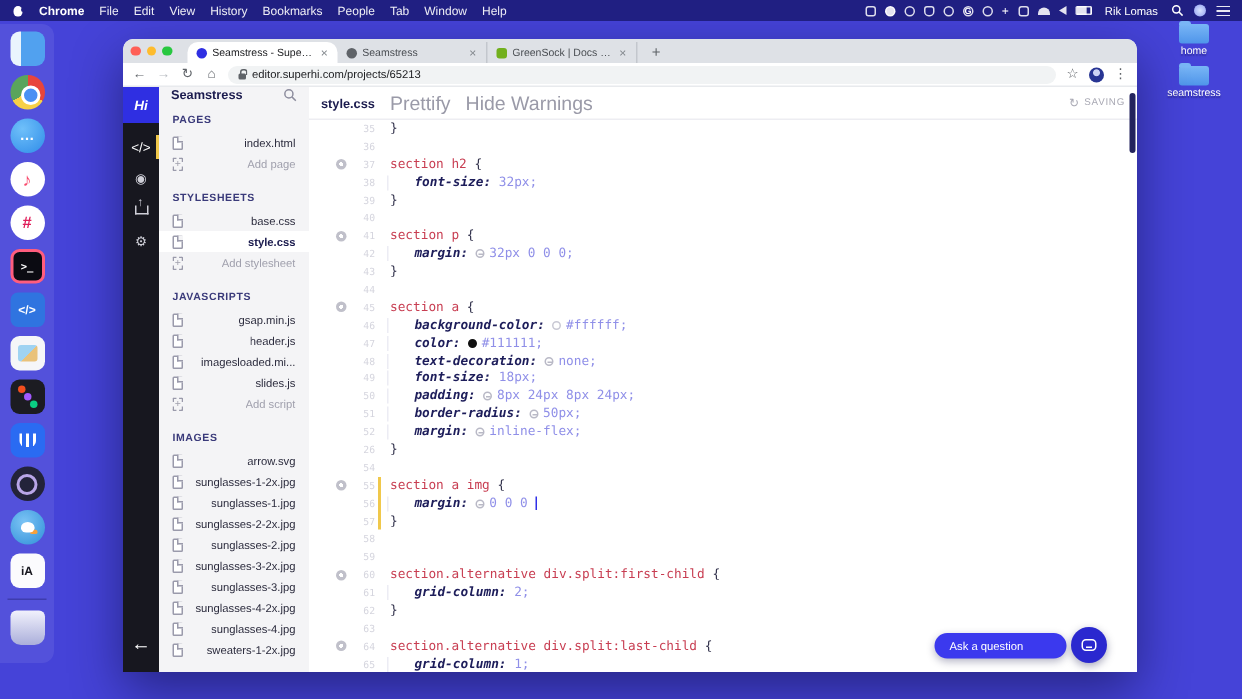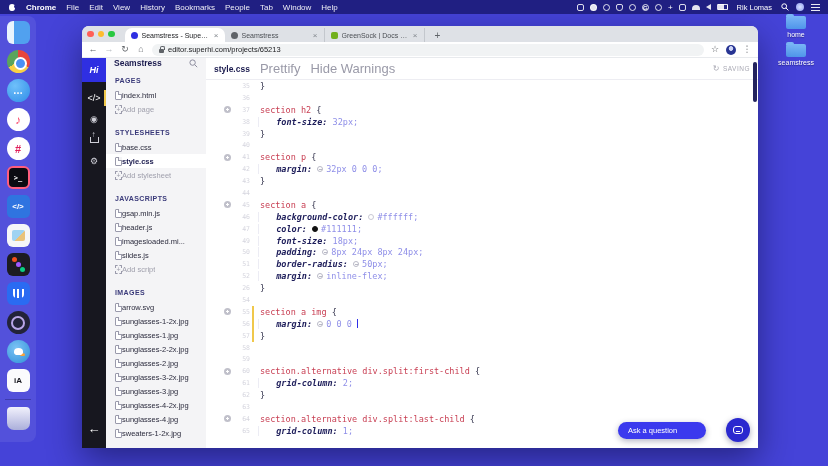--- a/index.html
+++ b/index.html
@@ -104,21 +104,21 @@
   .ni-share-box { display:inline-block; border:1px solid #cfcfd8; border-top:none; width:9px; height:6px; position:relative; }
   .ni-share-arrow { position:absolute; left:1px; top:-7px; font-size:8px; color:#cfcfd8; }
   .strip-back { position:absolute; bottom:12px; left:0; width:24px; text-align:center; color:#fff; font-size:13px; font-weight:bold; }
 
   .sidebar { width:100px; background:#f4f4f6; flex:0 0 auto; display:flex; flex-direction:column; overflow:hidden; }
   .sb-head { height:22px; display:flex; align-items:center; padding:0 8px; }
   .sb-title { font-size:8.5px; font-weight:bold; color:#1b1b4e; flex:1; }
   .sb-list { padding:6px 0 0 0; }
   .sb-sec { margin-bottom:10px; }
   .sb-hdr { height:14px; line-height:14px; padding:0 9px; font-size:7px; font-weight:bold; letter-spacing:.4px; color:#3a3a7a; }
-  .sb-item { height:14px; display:flex; align-items:center; gap:0; padding:0 9px; font-size:7.5px; color:#2b2b3d; }
+  .sb-item { height:14px; display:flex; align-items:center; gap:0; padding:0 9px; font-size:7.5px; color:#2b2b3d;justify-content:space-between; }
   .sb-item.active { background:#fff; font-weight:bold; color:#1b1b4e; }
   .sb-item.add { color:#a0a0ad; }
   .doc-ic { flex:0 0 auto; width:7px; height:9px; border:1px solid #9a9aab; border-radius:1px; background:#fff; position:relative; }
   .doc-ic::after { content:''; position:absolute; right:-1px; top:-1px; width:3px; height:3px; background:#f4f4f6; border-left:1px solid #9a9aab; border-bottom:1px solid #9a9aab; }
   .sb-item.active .doc-ic { background:#fff; }
   .add-ic { border-style:dashed; background:transparent; color:#a0a0ad; font-size:7px; line-height:7px; text-align:center; }
   .add-ic::after { display:none; }
   .sb-name { white-space:nowrap; overflow:hidden; text-overflow:ellipsis; }
 
   .codepane { position:relative; flex:1 1 auto; background:#fff; overflow:hidden; }
@@ -144,21 +144,21 @@
   .tk-sp { }
   .swatch { display:inline-block; width:6px; height:6px; border-radius:50%; background:#fff; border:1px solid #c9c9d4; margin-right:3px; }
   .swatch.dark { background:#111; border-color:#111; }
   .scrub { display:inline-block; width:6px; height:6px; border-radius:50%; border:1px solid #b9b9c6; margin-right:3px; position:relative; }
   .scrub::after { content:''; position:absolute; left:1px; top:2px; width:3px; height:1px; background:#b9b9c6; }
   .cursor { display:inline-block; width:1px; height:9px; background:#2f2fe8; }
 
   .scrollthumb { position:absolute; right:1px; top:4px; width:4px; height:40px; border-radius:2px; background:#23235e; }
 
   
-  .helpwrap { position:absolute; right:8px; bottom:6px; display:flex; align-items:center; gap:20px; z-index:20; }
+  .helpwrap { position:absolute; right:20px; bottom:6px; display:flex; align-items:center; gap:3px; z-index:20; }
   .askpill { height:17px; min-width:88px; border-radius:9px; background:#3b39ee; color:#fff; font-size:7.5px;
     display:flex; align-items:center; padding:0 10px; box-shadow:0 2px 6px rgba(0,0,60,.3); }
   .chatbtn { width:24px; height:24px; border-radius:50%; background:#2a28cf; display:flex; align-items:center; justify-content:center;
     box-shadow:0 2px 6px rgba(0,0,60,.35); }
   .chatic { width:10px; height:8px; border:1px solid #fff; border-radius:3px; position:relative; }
   .chatic::after { content:''; position:absolute; left:2px; bottom:1px; width:4px; height:1px; background:#fff; }
 </style>
 </head>
 <body>
 
@@ -475,20 +475,26 @@
               <span class="ct"><span class="tk-sp">  </span><span class="tk-prop">background-color:</span><span class="tk-sp"> </span><span class="swatch"></span><span class="tk-val">#ffffff;</span></span>
             </div>
             <div class="cl body">
               <span class="gut">
                 <span class="lnum">47</span>
               </span>
               <span class="ct"><span class="tk-sp">  </span><span class="tk-prop">color:</span><span class="tk-sp"> </span><span class="swatch dark"></span><span class="tk-val">#111111;</span></span>
             </div>
             <div class="cl body">
               <span class="gut">
+                <span class="lnum">48</span>
+              </span>
+              <span class="ct"><span class="tk-sp">  </span><span class="tk-prop">text-decoration:</span><span class="tk-sp"> </span><span class="scrub"></span><span class="tk-val">none;</span></span>
+            </div>
+            <div class="cl body">
+              <span class="gut">
                 <span class="lnum">49</span>
               </span>
               <span class="ct"><span class="tk-sp">  </span><span class="tk-prop">font-size:</span><span class="tk-sp"> </span><span class="tk-val">18px;</span></span>
             </div>
             <div class="cl body">
               <span class="gut">
                 <span class="lnum">50</span>
               </span>
               <span class="ct"><span class="tk-sp">  </span><span class="tk-prop">padding:</span><span class="tk-sp"> </span><span class="scrub"></span><span class="tk-val">8px 24px 8px 24px;</span></span>
             </div>

